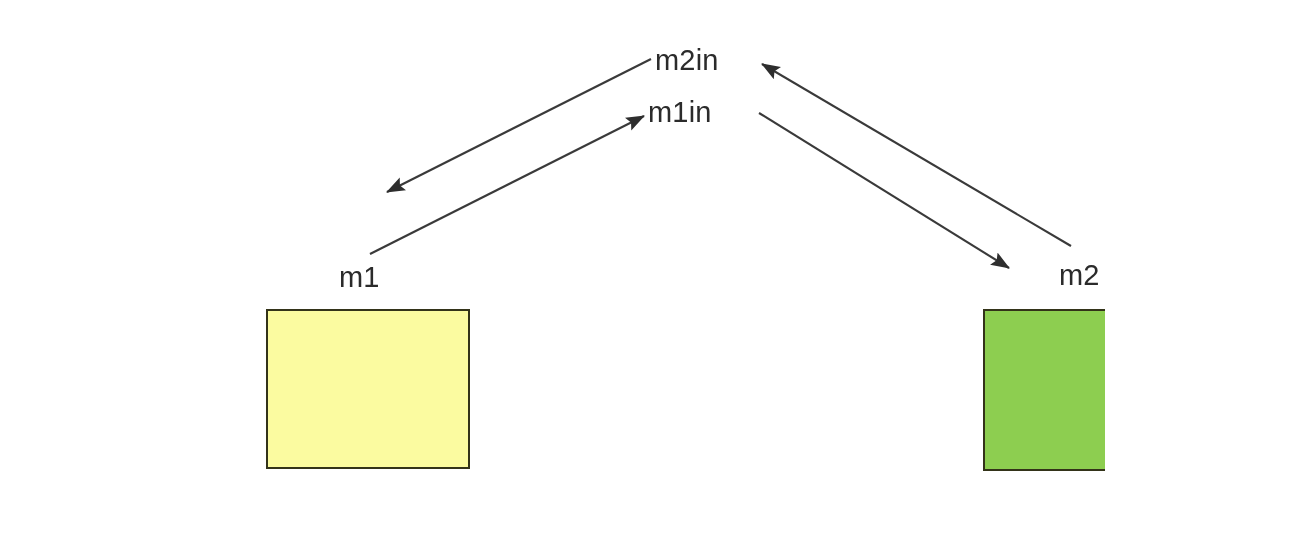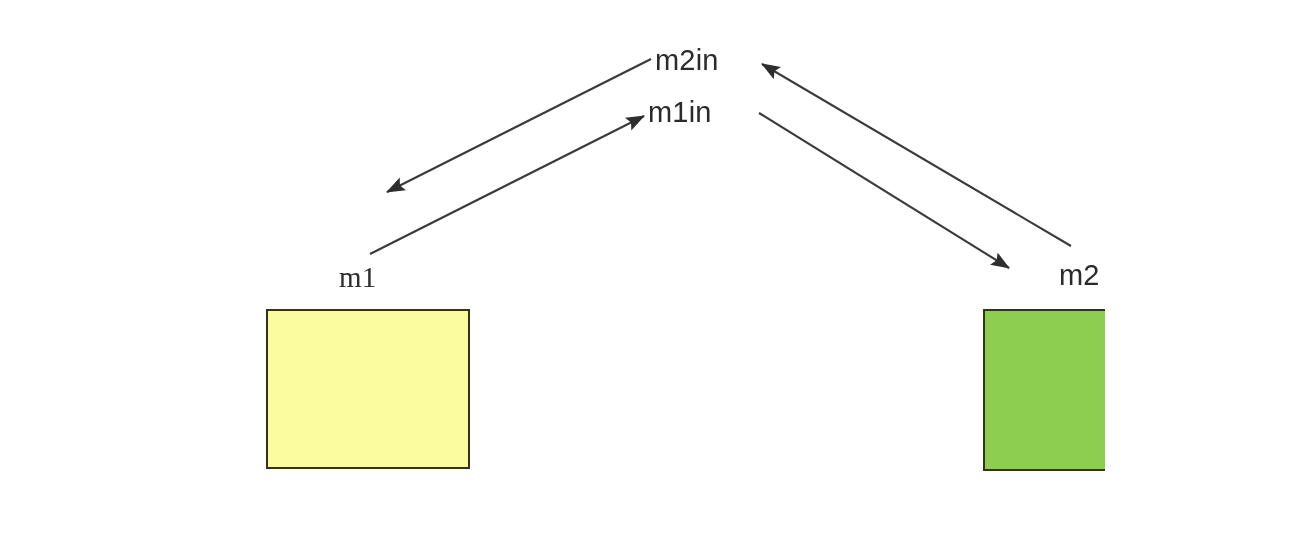--- a/index.html
+++ b/index.html
@@ -47,21 +47,21 @@
   }
   .node-label {
     position: absolute;
     font-family: "Liberation Sans", sans-serif;
     font-size: 29px;
     line-height: 1;
     color: #2b2b2b;
     white-space: nowrap;
     letter-spacing: 0.2px;
   }
-  #label-m1 { left: 339px; top: 263px; font-family: Liberation Serif, serif; }
+  #label-m1 { left: 339px; top: 263px; }
   #label-m2 { left: 1059px; top: 261px; }
   #label-m2in { left: 655px; top: 46px; }
   #label-m1in { left: 648px; top: 98px; }
 </style>
 </head>
 <body>
 
 <div id="canvas">
 
   <svg id="edges" viewBox="0 0 1305 549" width="1305" height="549" xmlns="http://www.w3.org/2000/svg">

